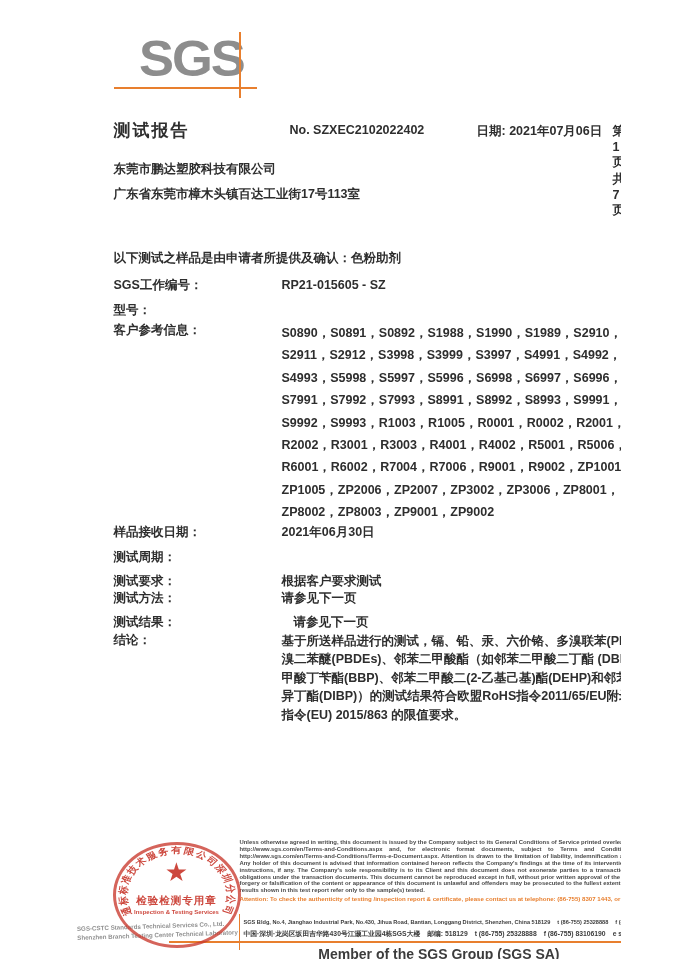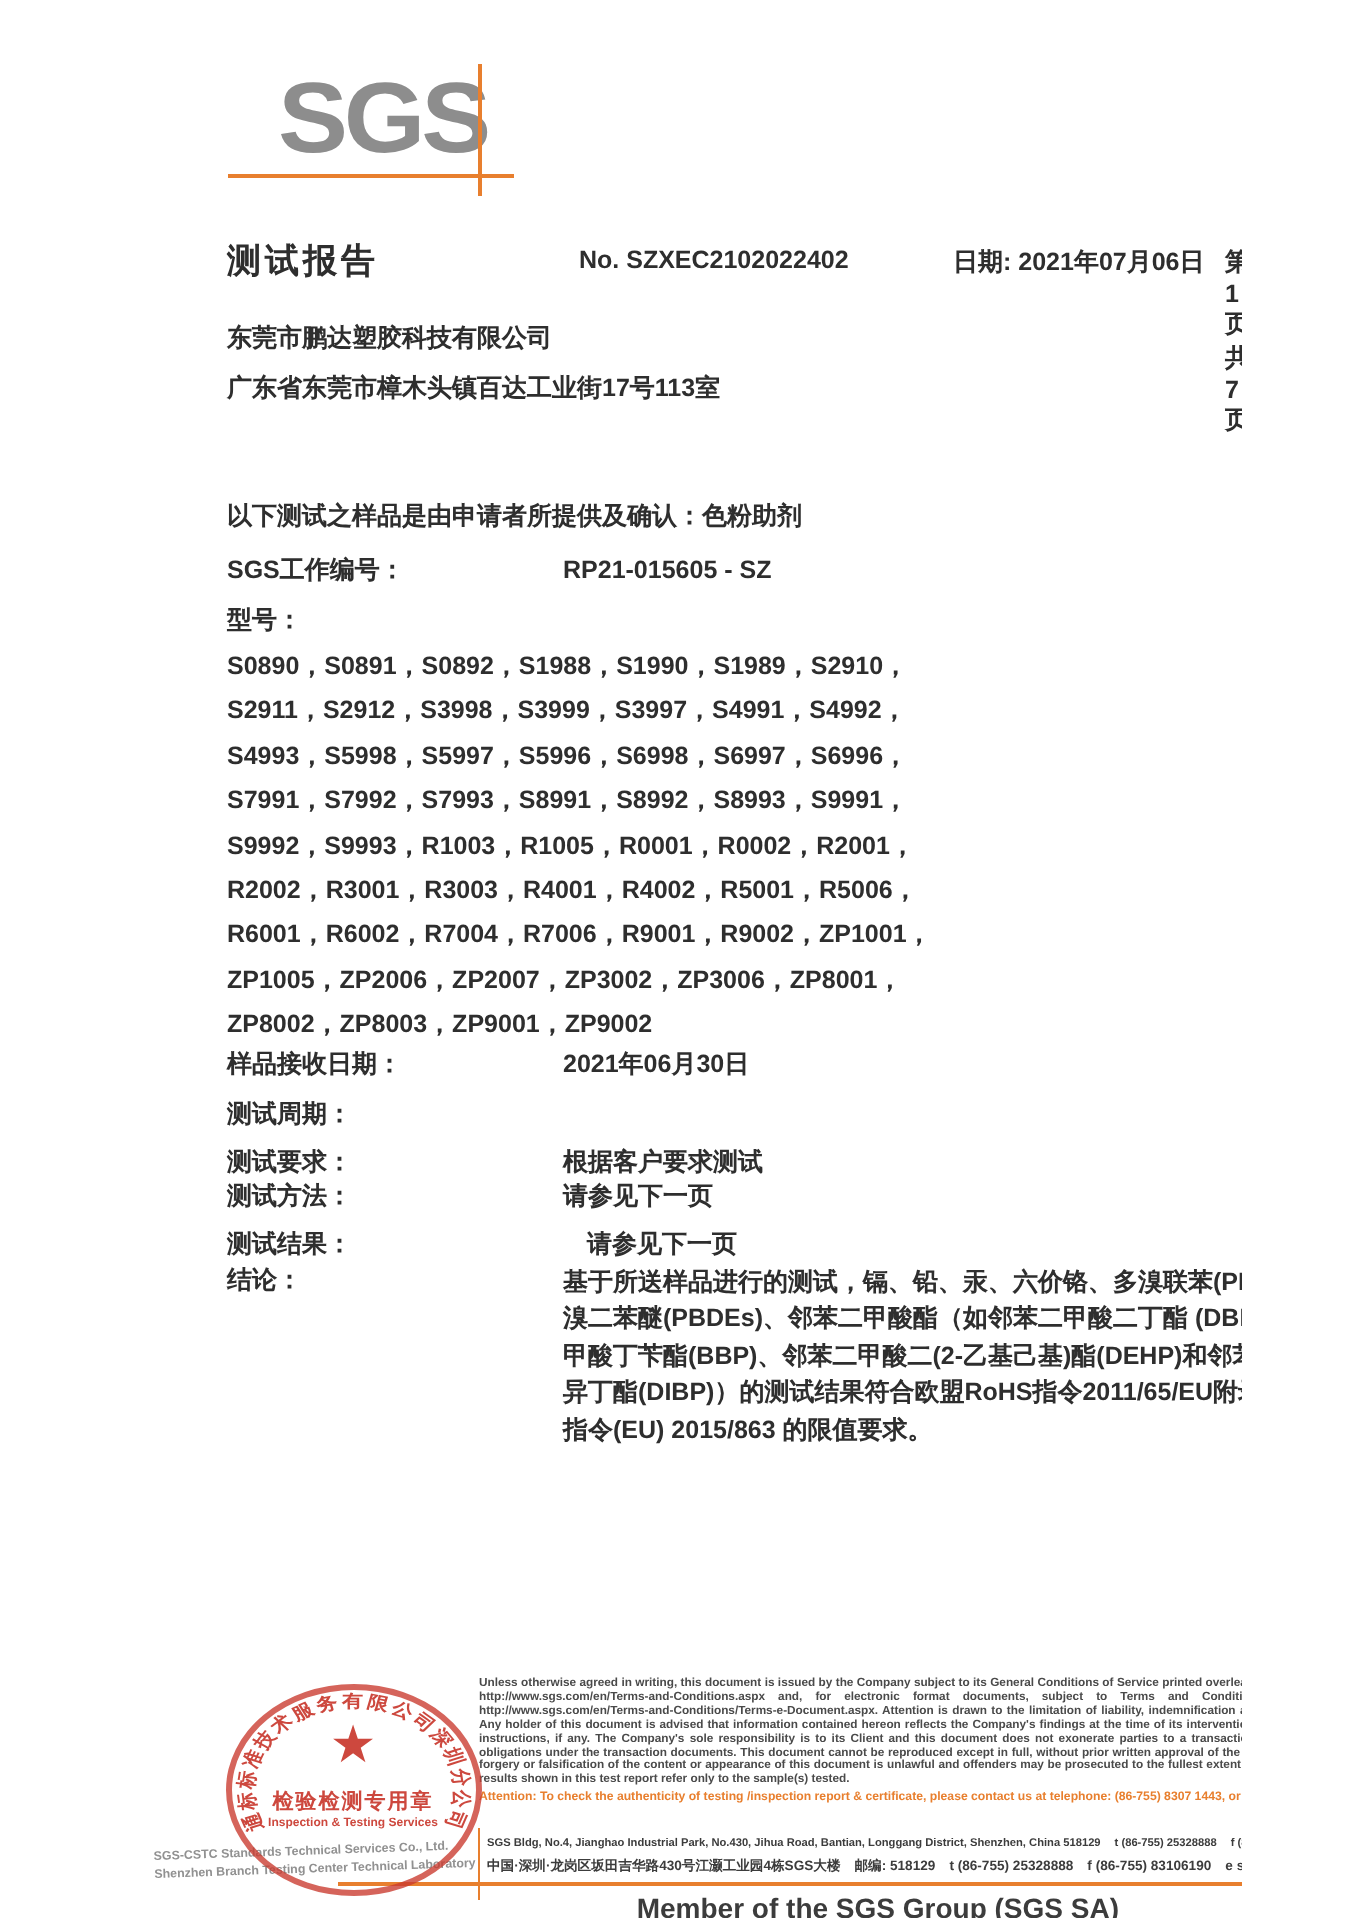--- a/index.html
+++ b/index.html
@@ -105,20 +105,21 @@
 
   <div class="fields">
     <div class="frow frow-jobno">
       <div class="flabel">SGS工作编号：</div>
       <div class="fvalue">RP21-015605 - SZ</div>
     </div>
     <div class="frow frow-model">
       <div class="flabel">型号：</div>
     </div>
     <div class="frow frow-refs">
+      <div class="flabel">客户参考信息：</div>
       <div class="fvalue">S0890，S0891，S0892，S1988，S1990，S1989，S2910，
 S2911，S2912，S3998，S3999，S3997，S4991，S4992，
 S4993，S5998，S5997，S5996，S6998，S6997，S6996，
 S7991，S7992，S7993，S8991，S8992，S8993，S9991，
 S9992，S9993，R1003，R1005，R0001，R0002，R2001，
 R2002，R3001，R3003，R4001，R4002，R5001，R5006，
 R6001，R6002，R7004，R7006，R9001，R9002，ZP1001，
 ZP1005，ZP2006，ZP2007，ZP3002，ZP3006，ZP8001，
 ZP8002，ZP8003，ZP9001，ZP9002</div>
     </div>

